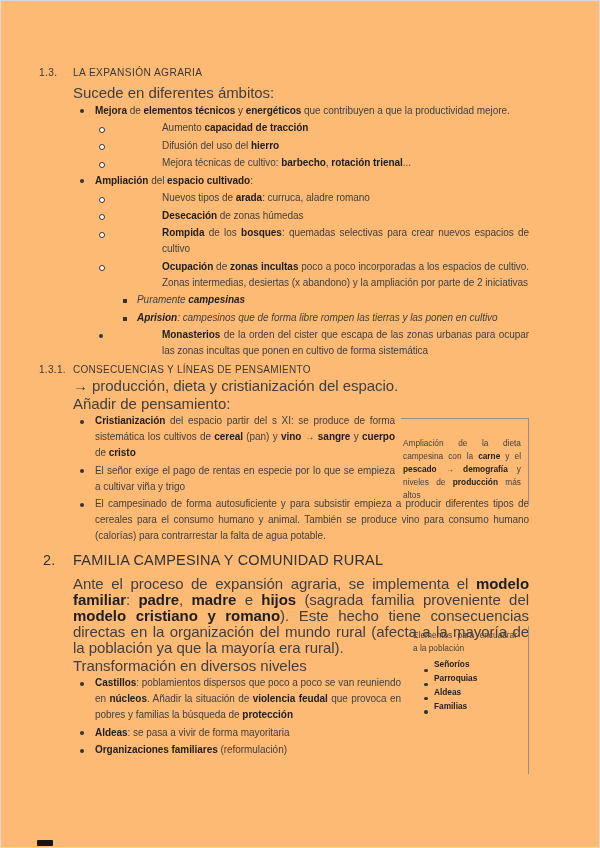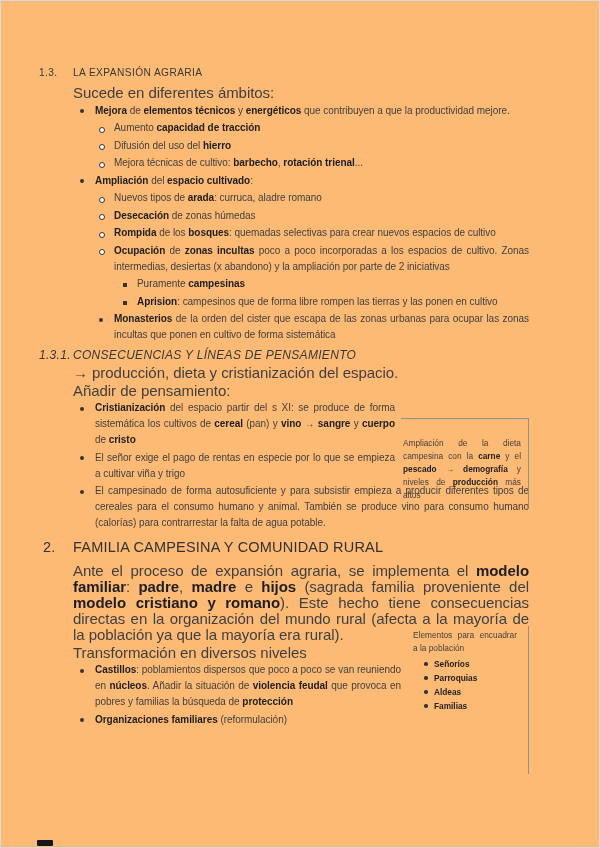--- a/index.html
+++ b/index.html
@@ -13,33 +13,33 @@
 
   .para {
     font-size:15px; line-height:16px; letter-spacing:-0.05px;
     margin:0 0 1.5px 34px; text-align:justify;
   }
 
   .hd { display:flex; align-items:baseline; color:#383838; }
   .hnum { flex:0 0 auto; }
   .h2 { font-size:10.2px; letter-spacing:0.4px; margin:0 0 7px 0; }
   .h2 .hnum { width:34px; }
-  .h3 { font-size:12px; letter-spacing:0.3px; margin:5px 0 3px 0;font-style:italic; }
+  .h3 { font-size:10px; letter-spacing:0.3px; margin:5px 0 3px 0; }
   .h3 .hnum { width:34px; }
   .h1 { font-size:14.5px; letter-spacing:0.2px; color:#323232; margin:8px 0 8px 4px; }
   .h1 .hnum { width:30px; }
 
   .li { display:flex; margin-bottom:1.5px; }
   .li .li-text {
     font-size:10px; line-height:16px; letter-spacing:-0.05px;
     text-align:justify; width:100%;
   }
   .lv1 { margin-left:41px; }
-  .lv2 { margin-left:60px; }
-  .lv3 { margin-left:83px; }
+  .lv2 { margin-left:60px;gap:48px; }
+  .lv3 { margin-left:83px;font-style:italic; }
 
   .mcol { flex:0 0 15px; position:relative; }
   .mcol.disc::before {
     content:""; position:absolute; left:0; top:6.5px;
     width:4px; height:4px; border-radius:50%; background:#333;
   }
   .mcol.circle::before {
     content:""; position:absolute; left:0; top:6.5px;
     width:4px; height:4px; border-radius:50%; border:1px solid #333; background:#fff;
   }
@@ -58,21 +58,21 @@
     border-top:1px solid #919191; border-right:1px solid #919191;
     padding:18px 7px 4px 2px;
   }
   .note-diet .note-text { text-align:justify; }
   .note-pop {
     left:410px; top:625px; width:118px; min-height:148px;
     border-right:1px solid #919191;
     padding:3px 6px 0 2px;
   }
   .note-intro { max-width:104px; text-align:justify; margin-bottom:3px; }
-  .note-li { display:flex; margin-bottom:1px; }
+  .note-li { display:flex; margin-bottom:1px;align-items:center; }
   .note-li .mcol { flex:0 0 10px; margin-left:11px; }
   .note-li .mcol.disc::before { top:4.5px; width:3.5px; height:3.5px; }
 
   .corner-mark {
     position:absolute; left:36px; top:839px; width:16px; height:6px;
     background:#161616; border-radius:1px;
   }
 </style>
 </head>
 <body>
@@ -155,20 +155,24 @@
         <span class="htext"><span>FAMILIA CAMPESINA Y COMUNIDAD RURAL</span></span>
       </div>
       <p class="para"><span>Ante el proceso de expansión agraria, se implementa el </span><b>modelo familiar</b><span>: </span><b>padre</b><span>, </span><b>madre</b><span> e </span><b>hijos</b><span> (sagrada familia proveniente del </span><b>modelo cristiano y romano</b><span>). Este hecho tiene consecuencias directas en la organización del mundo rural (afecta a la mayoría de la población ya que la mayoría era rural).</span></p>
       <p class="para"><span>Transformación en diversos niveles</span></p>
       <div class="li lv1">
         <span class="mcol disc"></span>
         <div class="li-text" style="max-width: 306px;"><b>Castillos</b><span>: poblamientos dispersos que poco a poco se van reuniendo en </span><b>núcleos</b><span>. Añadir la situación de </span><b>violencia feudal</b><span> que provoca en pobres y familias la búsqueda de </span><b>protección</b></div>
       </div>
       <div class="li lv1">
         <span class="mcol disc"></span>
+        <div class="li-text"><b>Aldeas</b><span>: se pasa a vivir de forma mayoritaria</span></div>
+      </div>
+      <div class="li lv1">
+        <span class="mcol disc"></span>
         <div class="li-text"><b>Organizaciones familiares</b><span> (reformulación)</span></div>
       </div>
     </div>
 
   <aside class="note note-diet">
     <div class="note-text"><span>Ampliación de la dieta campesina con la </span><b>carne</b><span> y el </span><b>pescado</b><span> → </span><b>demografía</b><span> y niveles de </span><b>producción</b><span> más altos</span></div>
   </aside>
 
   <aside class="note note-pop">
     <p class="note-intro">Elementos para encuadrar a la población</p>

